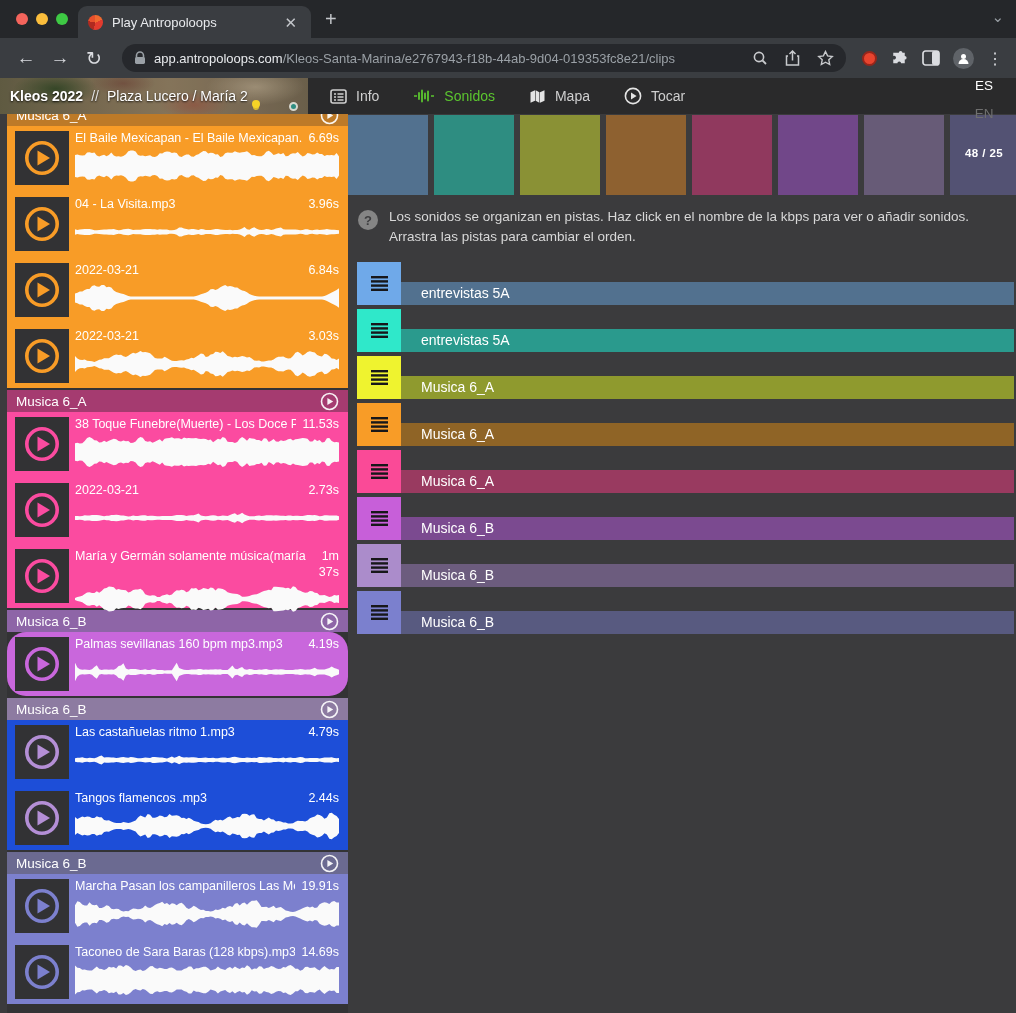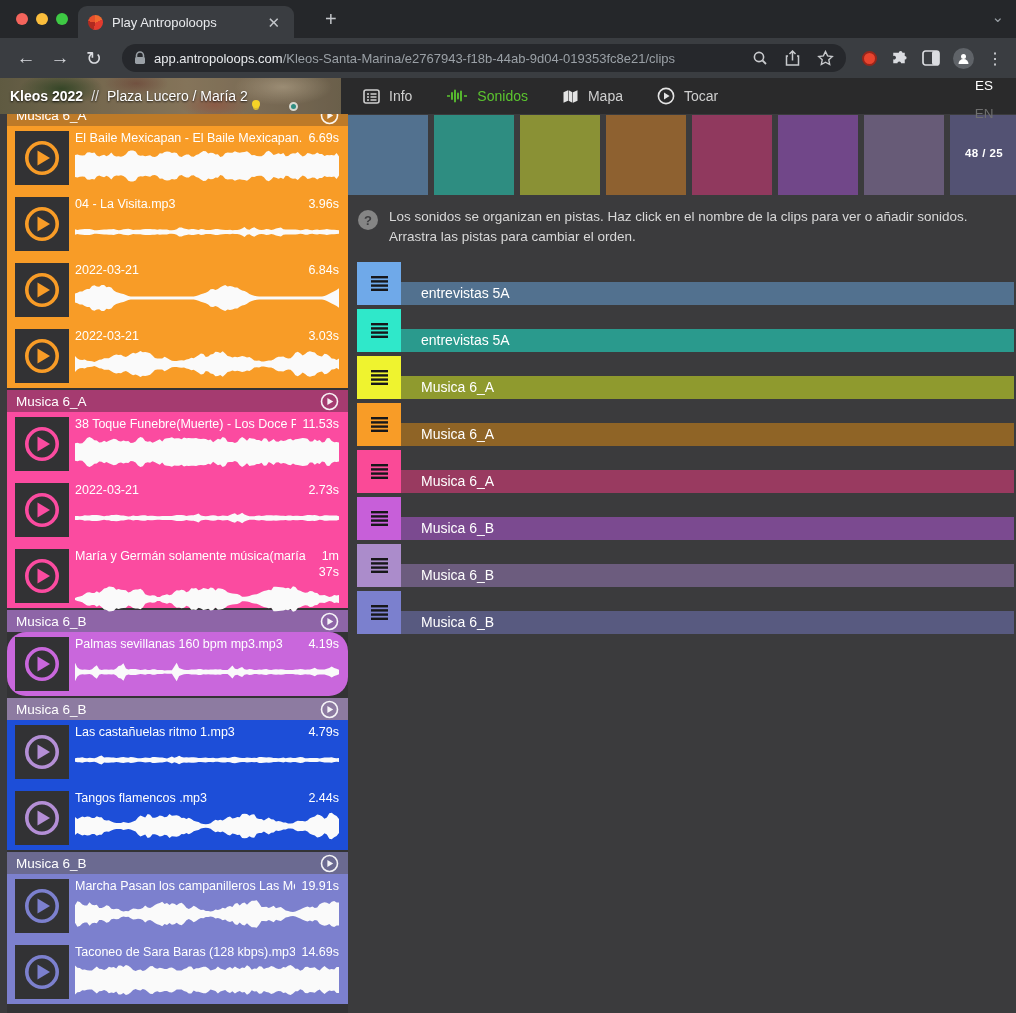--- a/index.html
+++ b/index.html
@@ -4,21 +4,21 @@
 <style>
   * { box-sizing: border-box; margin: 0; padding: 0; }
   html,body { width:1016px; height:1013px; overflow:hidden; }
   body { background:#3B3B3D; font-family:"Liberation Sans",sans-serif; -webkit-font-smoothing:antialiased; }
 
   
   .tabstrip { height:38px; background:#25272A; position:relative; }
   .traffic { position:absolute; left:16px; top:13px; display:flex; gap:8px; }
   .traffic span { width:12px; height:12px; border-radius:50%; }
   .tl-red{ background:#F4645C; } .tl-yellow{ background:#FBBE3C; } .tl-green{ background:#3EC944; }
-  .tab { position:absolute; left:78px; top:6px; width:216px; height:32px; background:#3A3D41;
+  .tab { position:absolute; left:78px; top:6px; width:233px; height:32px; background:#3A3D41;
          border-radius:9px 9px 0 0; display:flex; align-items:center; padding:0 10px; gap:9px; }
   .favicon { width:15px; height:15px; border-radius:50%;
              background:conic-gradient(#f06a2f 0 18%, #e23b2e 18% 55%, #b02a20 55% 78%, #e8502c 78% 100%); flex:none; }
   .tab-title { color:#E8EAED; font-size:13px; flex:1; white-space:nowrap; overflow:hidden; }
   .tab-close { color:#C3C6CA; font-size:15px; line-height:1; padding:2px 4px; border-radius:4px; }
   .newtab { position:absolute; left:325px; top:9px; color:#C3C6CA; font-size:20px; line-height:20px; }
   .strip-chevron { position:absolute; right:12px; top:8px; color:#9AA0A6; font-size:15px; }
 
   .toolbar { height:40px; background:#3A3D41; display:flex; align-items:center; padding:0 12px; gap:6px; }
   .navbtn { width:28px; height:28px; display:flex; align-items:center; justify-content:center;
@@ -28,21 +28,21 @@
   .url-text { font-size:13px; white-space:nowrap; overflow:hidden; flex:1; }
   .url-host { color:#E8EAED; } .url-path { color:#9AA0A6; }
   .urlbar .mini { display:flex; align-items:center; gap:17px; margin-left:auto; }
   .tb-right { display:flex; align-items:center; gap:13px; margin-left:10px; }
   .recdot { width:15px; height:15px; border-radius:50%; background:#E8442E; border:2px solid #96261B; }
   .avatar { width:21px; height:21px; border-radius:50%; background:#5F6368; display:flex; align-items:center; justify-content:center; }
   .menu-dots { color:#DADCE0; font-size:16px; letter-spacing:0; }
 
   
   .appnav { height:36px; background:#2A2A2B; display:flex; align-items:stretch; position:relative; }
-  .nav-left { width:341px; flex:none; display:flex; align-items:center; padding:0 10px; gap:8px;
+  .nav-left { width:308px; flex:none; display:flex; align-items:center; padding:0 10px; gap:8px;
       color:#fff; font-size:14px; position:relative; overflow:hidden;
       background:
         radial-gradient(ellipse 60px 24px at 18% 30%, rgba(52,76,38,.9), transparent 70%),
         radial-gradient(ellipse 50px 20px at 63% 75%, rgba(170,96,72,.75), transparent 70%),
         radial-gradient(ellipse 70px 26px at 83% 25%, rgba(214,196,164,.6), transparent 70%),
         radial-gradient(ellipse 46px 18px at 40% 15%, rgba(120,60,50,.5), transparent 70%),
         linear-gradient(90deg,#6E684A,#8B7A5B 30%,#9C8868 55%,#8C7A60 80%,#7C6E55);
   }
   .nav-left::after{ content:""; position:absolute; inset:0; background:rgba(30,30,30,.18); }
   .nav-left > * { position:relative; z-index:1; }
@@ -477,21 +477,21 @@
         <div class="swatch" style="background: rgb(46, 141, 129);"></div>
         <div class="swatch" style="background: rgb(138, 145, 53);"></div>
         <div class="swatch" style="background: rgb(142, 97, 48);"></div>
         <div class="swatch" style="background: rgb(144, 57, 94);"></div>
         <div class="swatch" style="background: rgb(113, 71, 137);"></div>
         <div class="swatch" style="background: rgb(103, 91, 119);"></div>
         <div class="swatch" style="background: rgb(83, 82, 115);"></div>
       </div>
     <div class="helpnote">
       <span class="help-q">?</span>
-      <span class="help-text">Los sonidos se organizan en pistas. Haz click en el nombre de la clips para ver o añadir sonidos. Arrastra las pistas para cambiar el orden.</span>
+      <span class="help-text">Los sonidos se organizan en pistas. Haz click en el nombre de la kbps para ver o añadir sonidos. Arrastra las pistas para cambiar el orden.</span>
     </div>
     <div class="tracks">
         <div class="track">
           <span class="track-handle" style="background:#6FA9E9">
             <svg width="17" height="15" viewBox="0 0 17 15">
     <rect y="0" width="17" height="2.4" fill="#17171A"></rect>
               <rect y="4.2" width="17" height="2.4" fill="#17171A"></rect>
     <rect y="8.4" width="17" height="2.4" fill="#17171A"></rect>
               <rect y="12.6" width="17" height="2.4" fill="#17171A"></rect>
             </svg>

